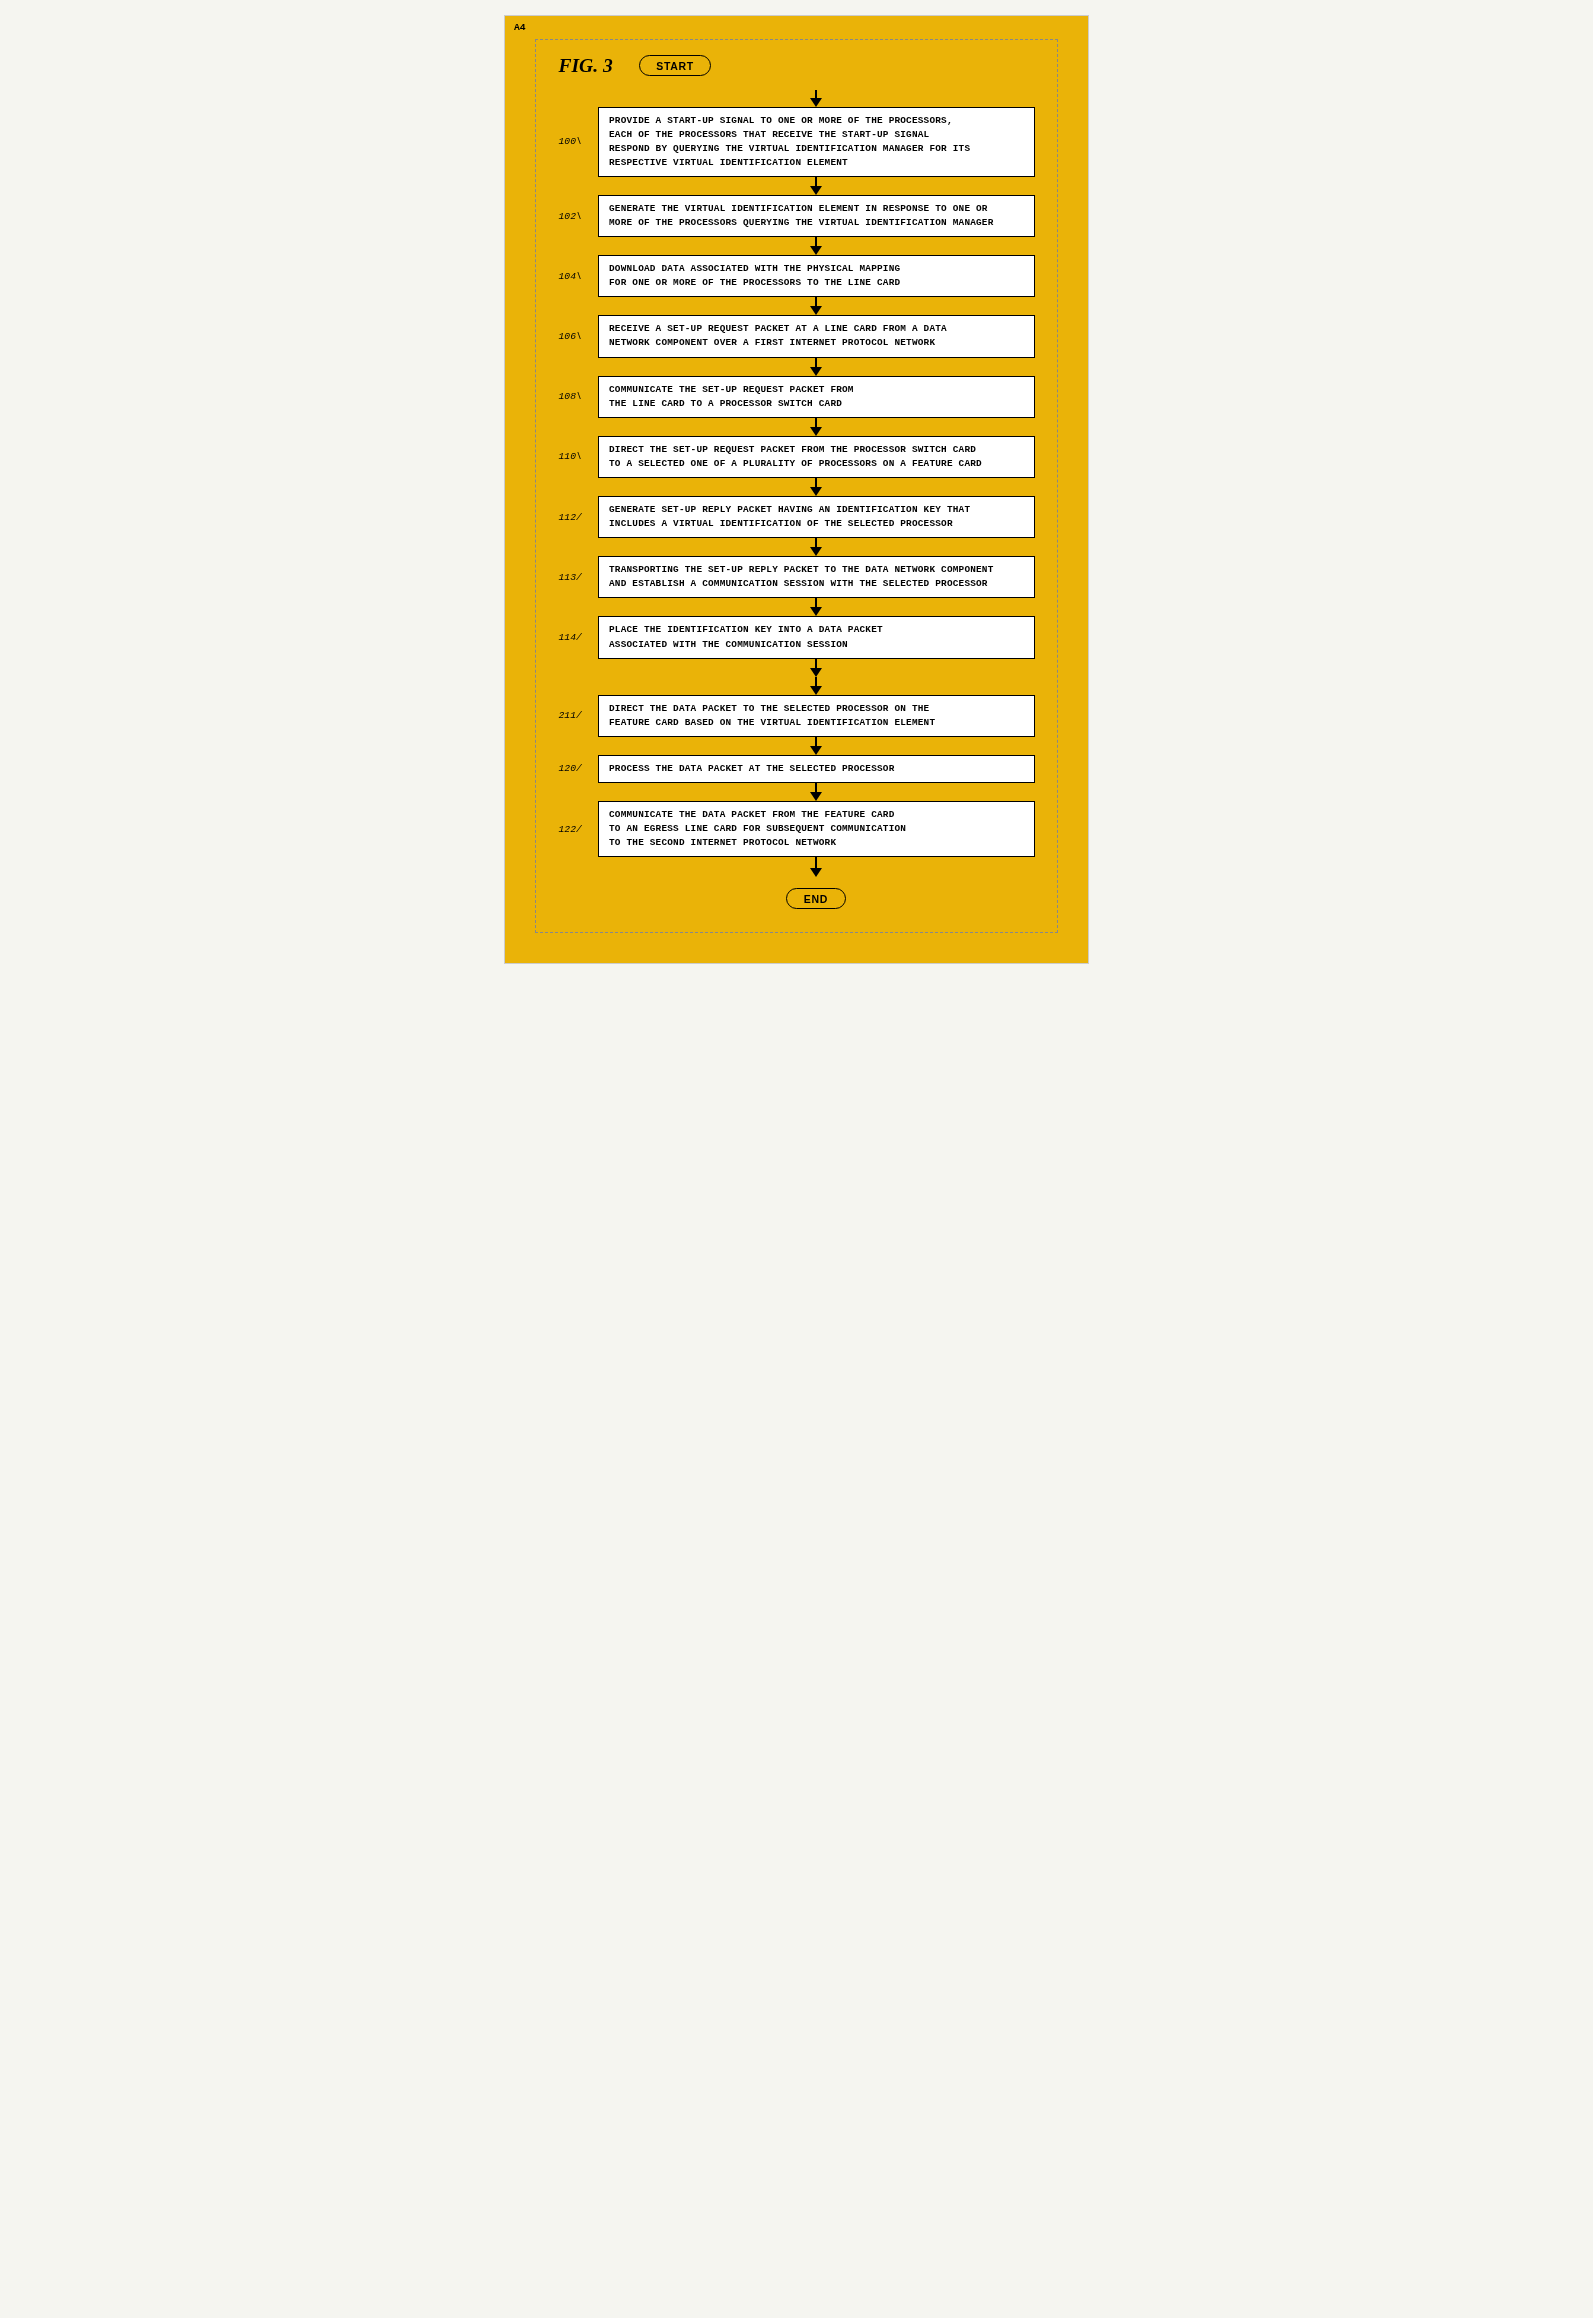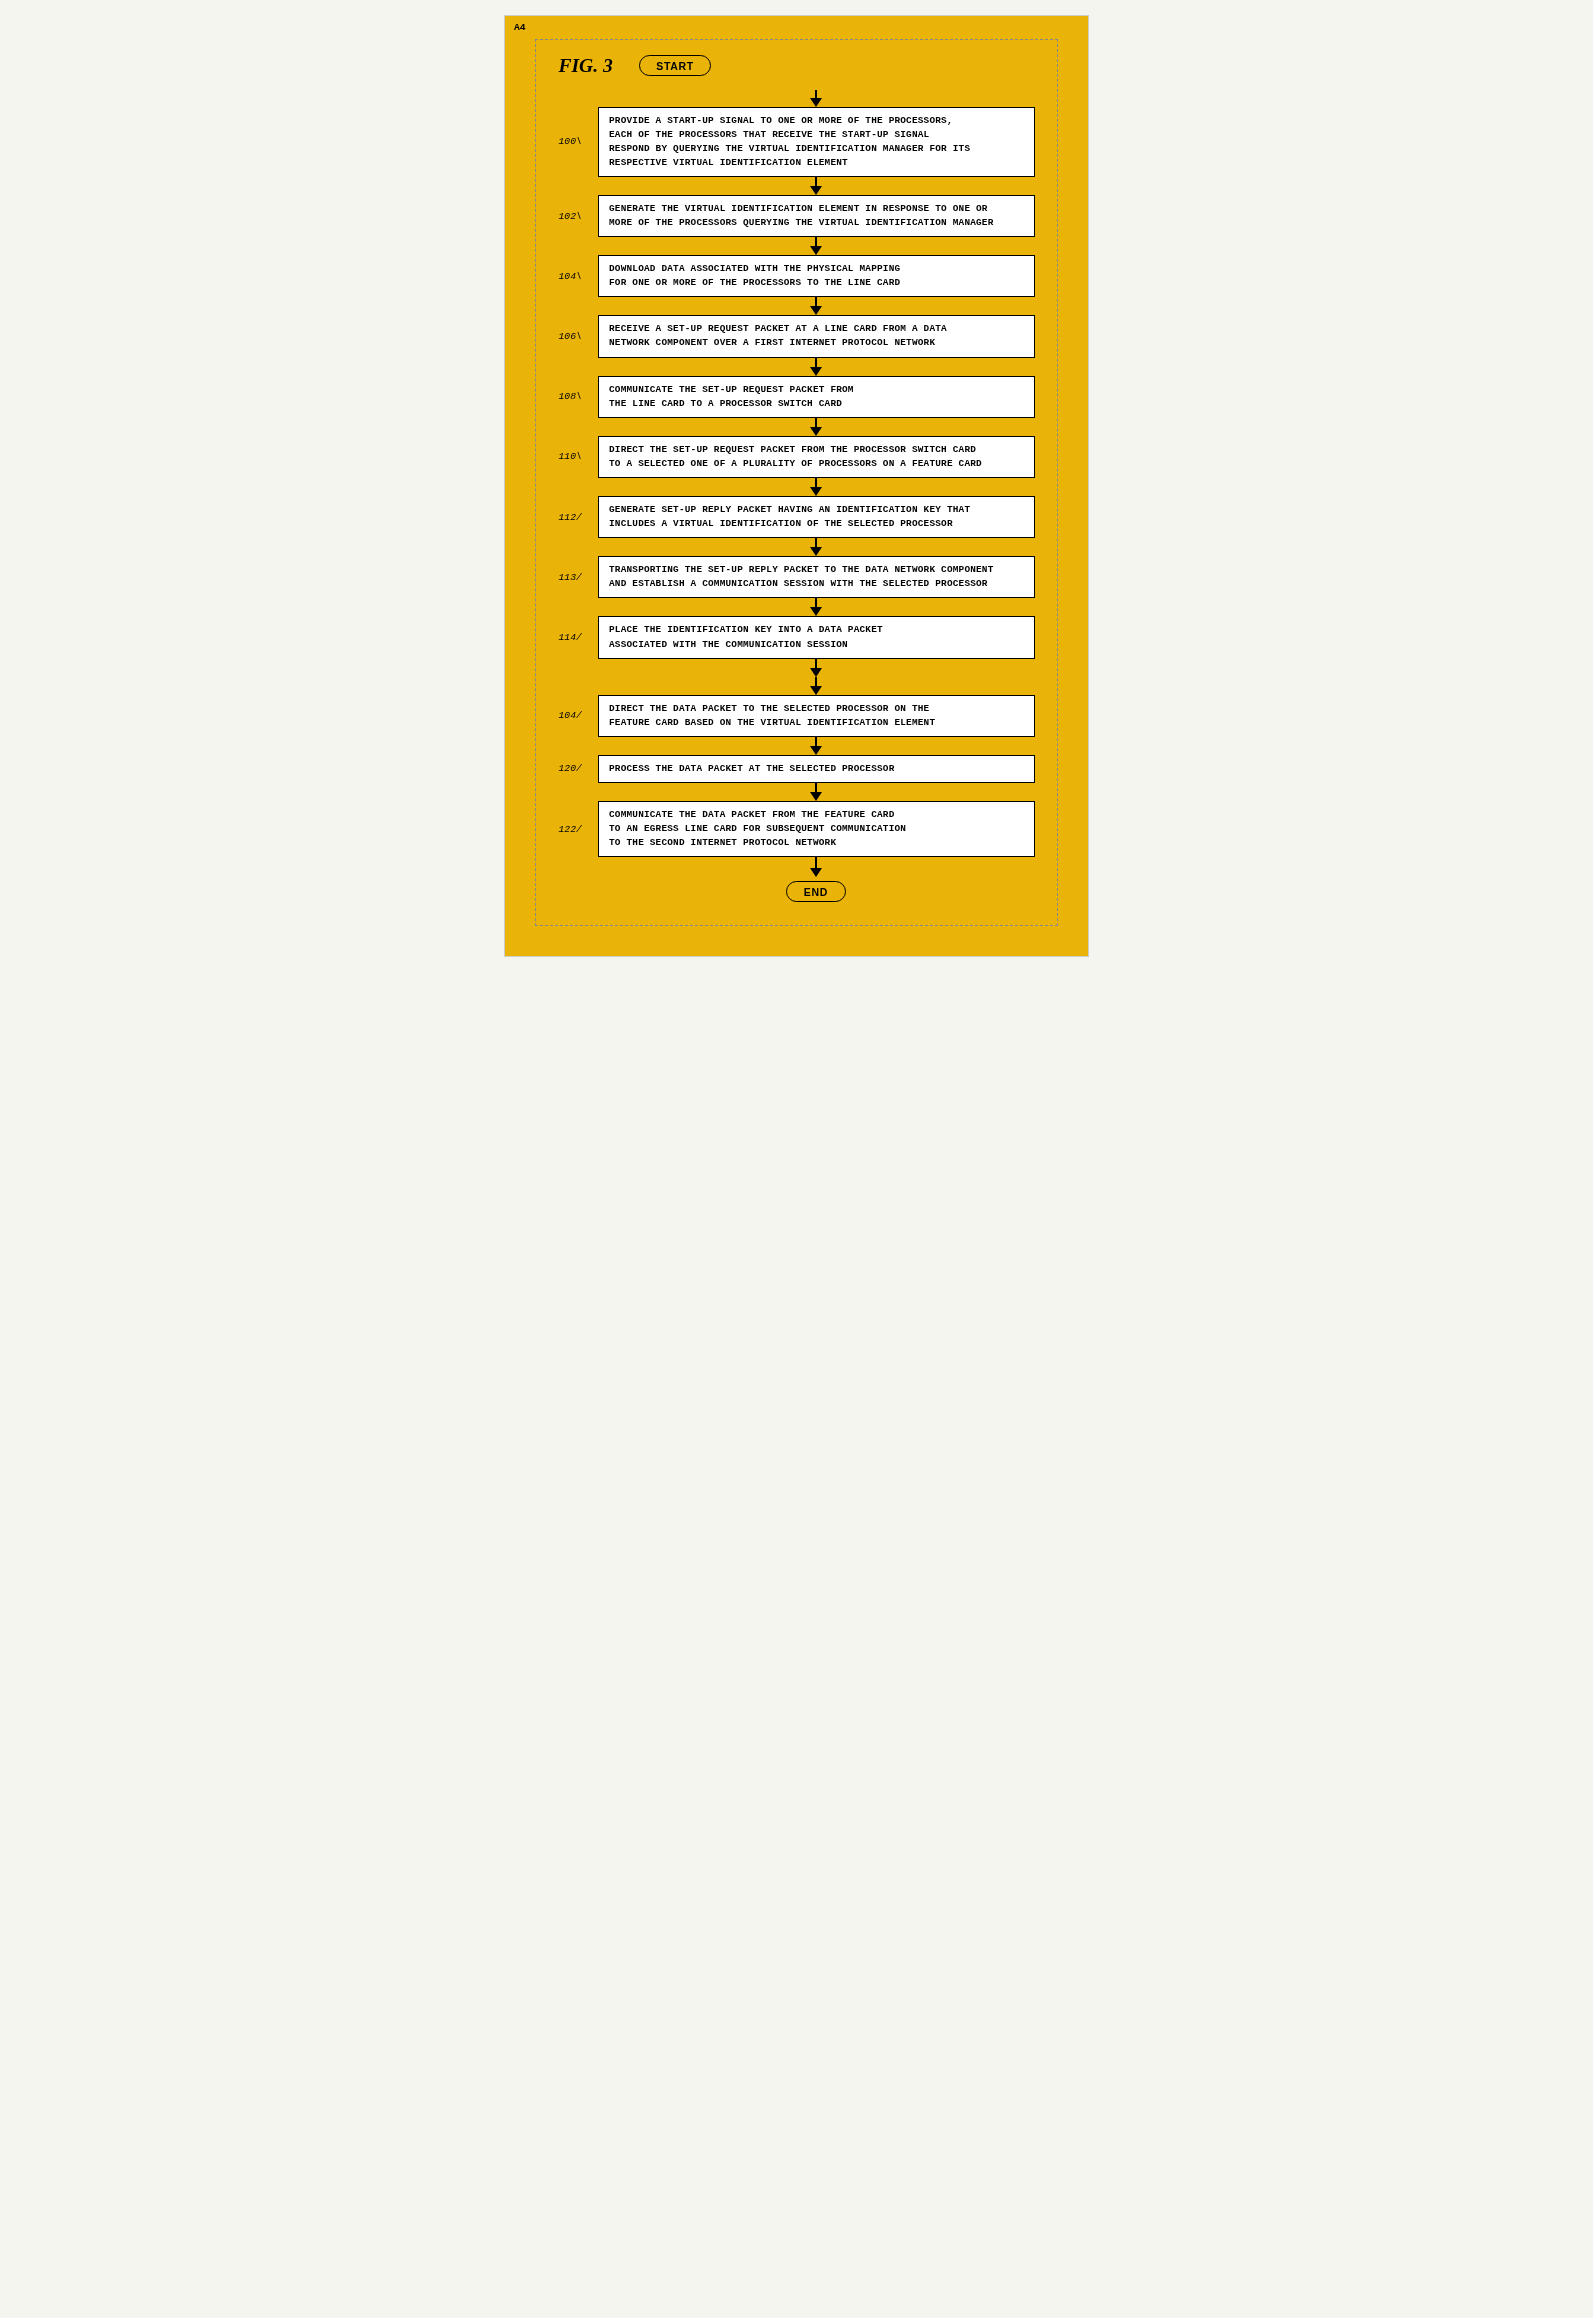--- a/index.html
+++ b/index.html
@@ -101,21 +101,21 @@
       width: 0;
       height: 0;
       border-left: 6px solid transparent;
       border-right: 6px solid transparent;
       border-top: 9px solid #000;
     }
     .end-oval-row {
       display: flex;
       justify-content: center;
       padding-left: 39px;
-      margin-top: 4px;
+      margin-top: 11px;
     }
   </style>
 </head>
 <body>
 
 <div class="page">
   <div class="corner-label">A4</div>
   <div class="outer-border">
     <div class="fig-header">
       <span class="fig-title">FIG. 3</span>
@@ -238,21 +238,21 @@
         <div class="conn-line" style="height:9px;"></div>
         <div class="conn-arrow"></div>
       </div>
 
       <div class="connector">
         <div class="conn-line" style="height:9px;"></div>
         <div class="conn-arrow"></div>
       </div>
 
       <div class="flow-row">
-        <div class="step-label">104/</div>
+        <div class="step-label">211/</div>
         <div class="step-box">
           DIRECT THE DATA&nbsp;PACKET TO THE SELECTED PROCESSOR ON THE<br>
           FEATURE CARD BASED ON THE VIRTUAL IDENTIFICATION ELEMENT
         </div>
       </div>
       <div class="connector">
         <div class="conn-line" style="height:9px;"></div>
         <div class="conn-arrow"></div>
       </div>
 

